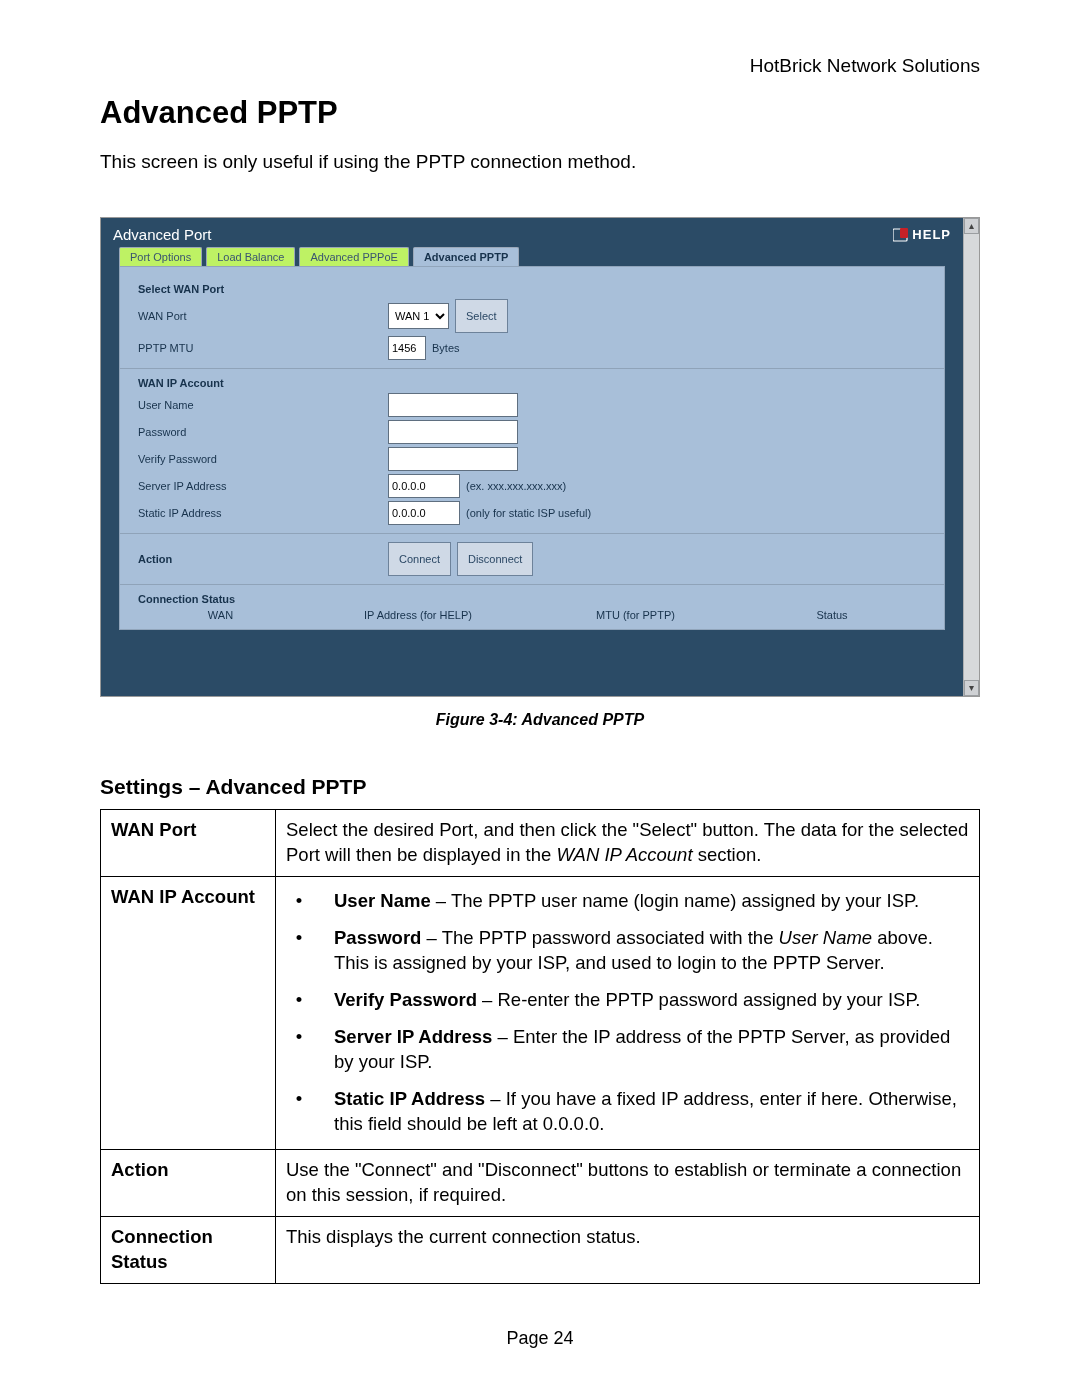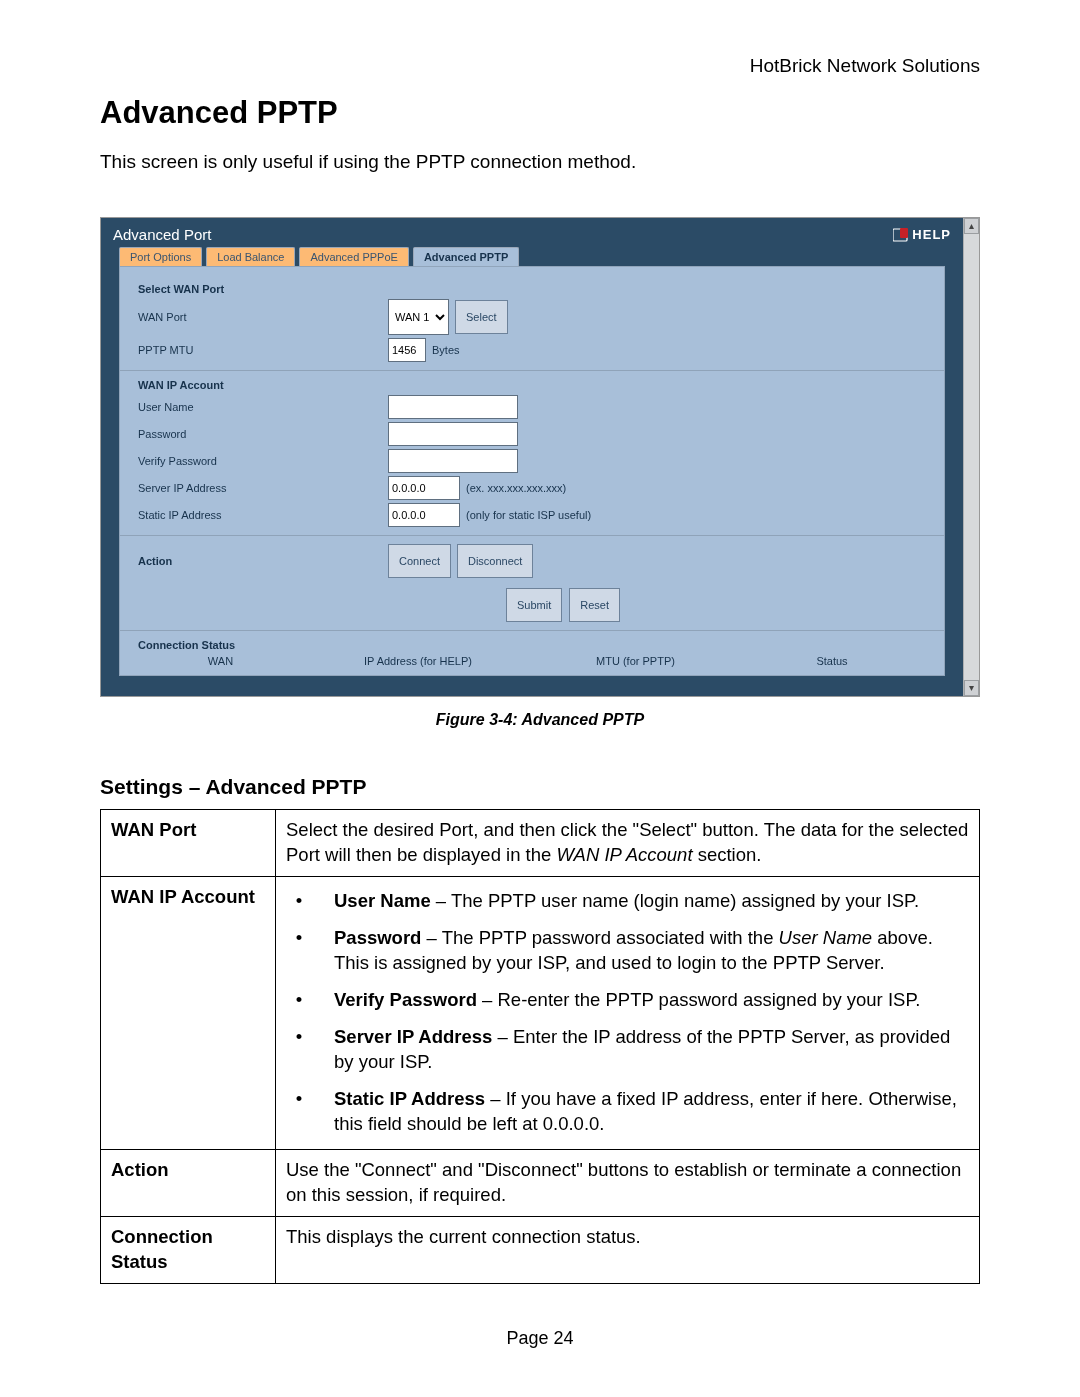--- a/index.html
+++ b/index.html
@@ -75,21 +75,21 @@
     font-weight: bold;
     letter-spacing: 1px;
   }
   .help-btn svg { margin-right: 3px; }
   .tabs {
     display: flex;
     gap: 4px;
     padding: 0 18px;
   }
   .tab {
-    background: #fdba74;
+    background: #bef264;
     border: 1px solid #9aa7b8;
     border-bottom: none;
     padding: 3px 10px;
     font-size: 11px;
     color: #3a5570;
     border-top-left-radius: 2px;
     border-top-right-radius: 2px;
   }
   .tab.active {
     background: #a8bfd9;
@@ -107,21 +107,21 @@
   .rowlbl { font-weight: bold; margin: 6px 0 4px 0; }
   .row {
     display: flex;
     align-items: center;
     margin: 3px 0;
   }
   .row .lab { width: 250px; }
   .row .ctrl { display: flex; align-items: center; gap: 6px; }
   .sel {
     font-size: 11px;
-    height: 36px;
+    height: 26px;
     border: 1px solid #5f6f80;
     background: #fff;
     padding: 0 2px;
   }
   .inp {
     font-size: 11px;
     height: 24px;
     border: 1px solid #5f6f80;
     background: #fff;
     padding: 0 3px;
@@ -277,24 +277,20 @@
           </span>
         </div>
         <hr class="hr">
         <div class="row" style="margin-top:6px;">
           <span class="lab" style="font-weight:bold;">Action</span>
           <span class="ctrl">
             <button class="btn">Connect</button>
             <button class="btn">Disconnect</button>
           </span>
         </div>
-        <div class="center-btns">
-          <button class="btn">Submit</button>
-          <button class="btn">Reset</button>
-        </div>
         <hr class="hr">
         <div class="rowlbl">Connection Status</div>
         <div class="status-head">
           <span class="c1">WAN</span>
           <span class="c2">IP Address (for HELP)</span>
           <span class="c3">MTU (for PPTP)</span>
           <span class="c4">Status</span>
         </div>
       </div>
     </div>

